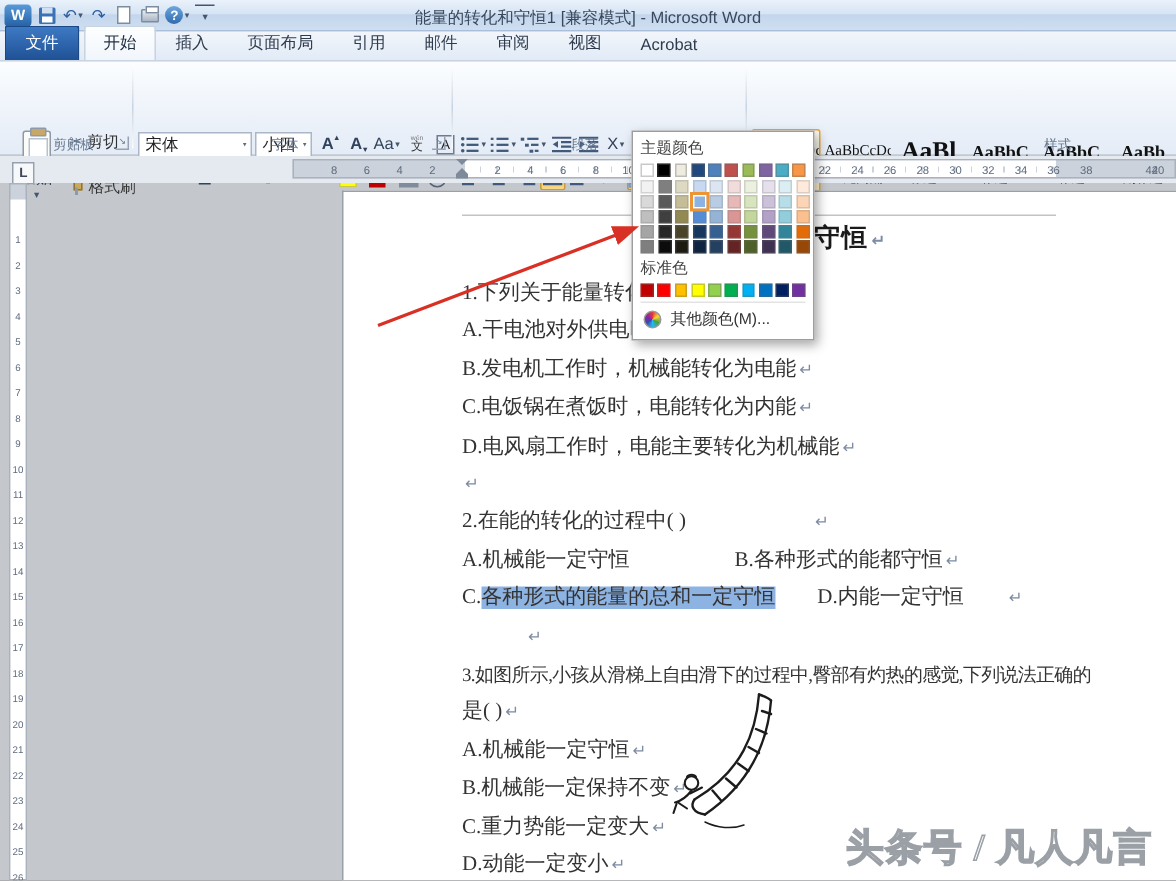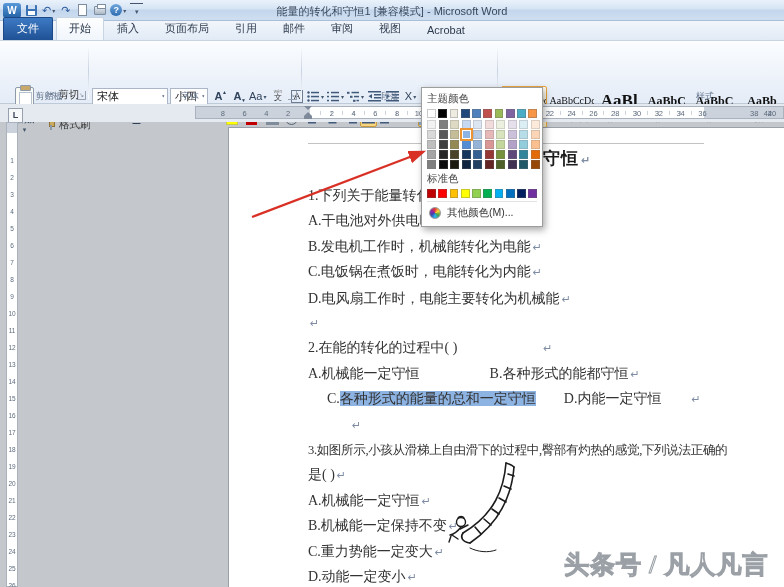--- a/index.html
+++ b/index.html
@@ -504,21 +504,21 @@
       <span class="rnum" style="left: 310.2px;">18</span>
       <span class="rnum" style="left: 332px;">20</span>
       <span class="rnum" style="left: 353.8px;">22</span>
       <span class="rnum" style="left: 375.6px;">24</span>
       <span class="rnum" style="left: 397.4px;">26</span>
       <span class="rnum" style="left: 419.2px;">28</span>
       <span class="rnum" style="left: 441px;">30</span>
       <span class="rnum" style="left: 462.8px;">32</span>
       <span class="rnum" style="left: 484.6px;">34</span>
       <span class="rnum" style="left: 506.4px;">36</span>
-      <span class="rnum" style="left: 528.2px; margin-left: 30px;">38</span>
+      <span class="rnum" style="left: 528.2px;">38</span>
       <span class="rnum" style="left: 576px;">40</span>
       <span class="rnum" style="left: 571.8px;">42</span>
     </div>
   <div class="indent">
       <i class="t1"></i>
       <i class="t2"></i>
       <span class="bx"></span>
     </div>
   <div class="tabsel">L</div>
   <div class="vruler" id="vruler">
@@ -556,21 +556,21 @@
     <div class="doctitle"><span>能量的转化和守恒</span><span class="pm">↵</span></div>
     <div id="doclines">
         <div class="docline" style="top: 59px;"><span>1.下列关于能量转化的</span></div>
         <div class="docline" style="top: 84.4px;"><span>A.干电池对外供电时，</span></div>
         <div class="docline" style="top: 109.8px;"><span>B.发电机工作时，机械能转化为电能</span><span class="pm">↵</span></div>
         <div class="docline" style="top: 135.2px;"><span>C.电饭锅在煮饭时，电能转化为内能</span><span class="pm">↵</span></div>
         <div class="docline" style="top: 162px;"><span>D.电风扇工作时，电能主要转化为机械能</span><span class="pm">↵</span></div>
         <div class="docline" style="top: 186px;"><span class="pm">↵</span></div>
         <div class="docline" style="top: 211.4px;"><span>2.在能的转化的过程中( )　　　　　　</span><span class="pm">↵</span></div>
         <div class="docline" style="top: 236.8px;"><span>A.机械能一定守恒　　　　　B.各种形式的能都守恒</span><span class="pm">↵</span></div>
-        <div class="docline" style="top: 262.2px; margin-left: 19px;"><span>C.</span><span class="hl" style="background: rgb(141, 179, 226);">各种形式的能量的总和一定守恒</span><span>　　D.内能一定守恒　　</span><span class="pm">↵</span></div>
+        <div class="docline" style="top: 262.2px;"><span>C.</span><span class="hl" style="background: rgb(141, 179, 226);">各种形式的能量的总和一定守恒</span><span>　　D.内能一定守恒　　</span><span class="pm">↵</span></div>
         <div class="docline" style="top: 287.6px;"><span>　　　</span><span class="pm">↵</span></div>
         <div class="docline tight" style="top: 313px;"><span>3.如图所示,小孩从滑梯上自由滑下的过程中,臀部有灼热的感觉,下列说法正确的</span></div>
         <div class="docline" style="top: 338.4px;"><span>是( )</span><span class="pm">↵</span></div>
         <div class="docline" style="top: 363.8px;"><span>A.机械能一定守恒</span><span class="pm">↵</span></div>
         <div class="docline" style="top: 389.2px;"><span>B.机械能一定保持不变</span><span class="pm">↵</span></div>
         <div class="docline" style="top: 414.6px;"><span>C.重力势能一定变大</span><span class="pm">↵</span></div>
         <div class="docline" style="top: 440px;"><span>D.动能一定变小</span><span class="pm">↵</span></div>
       </div>
 
     <div class="slideimg">

